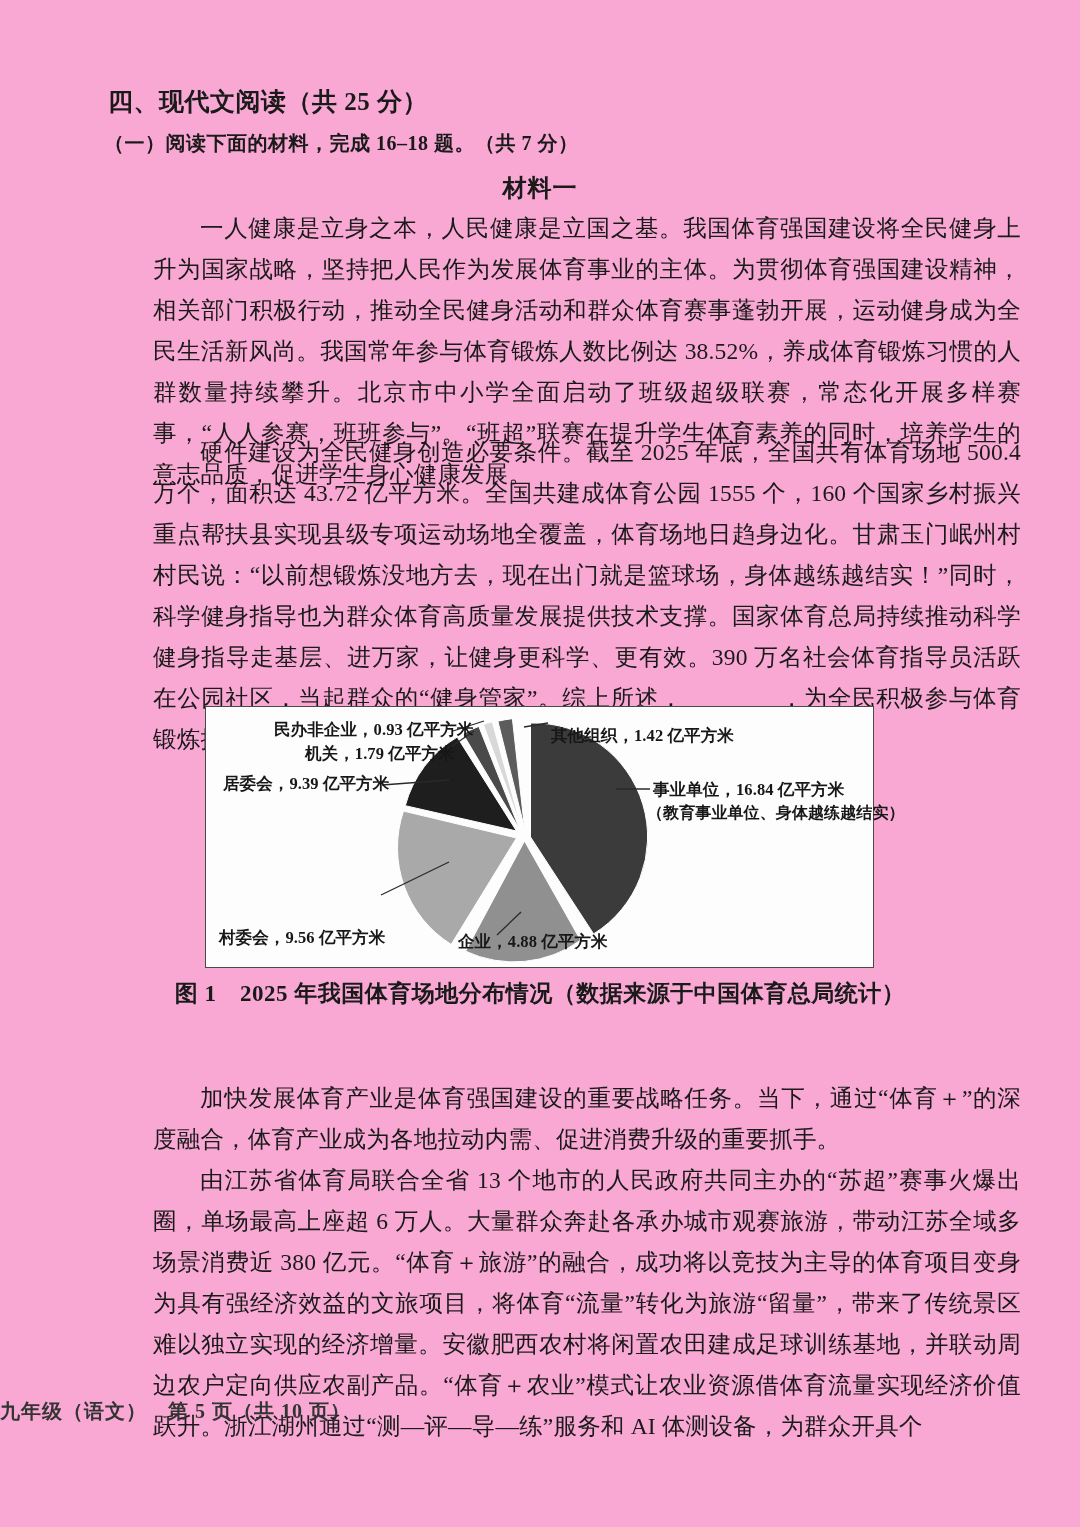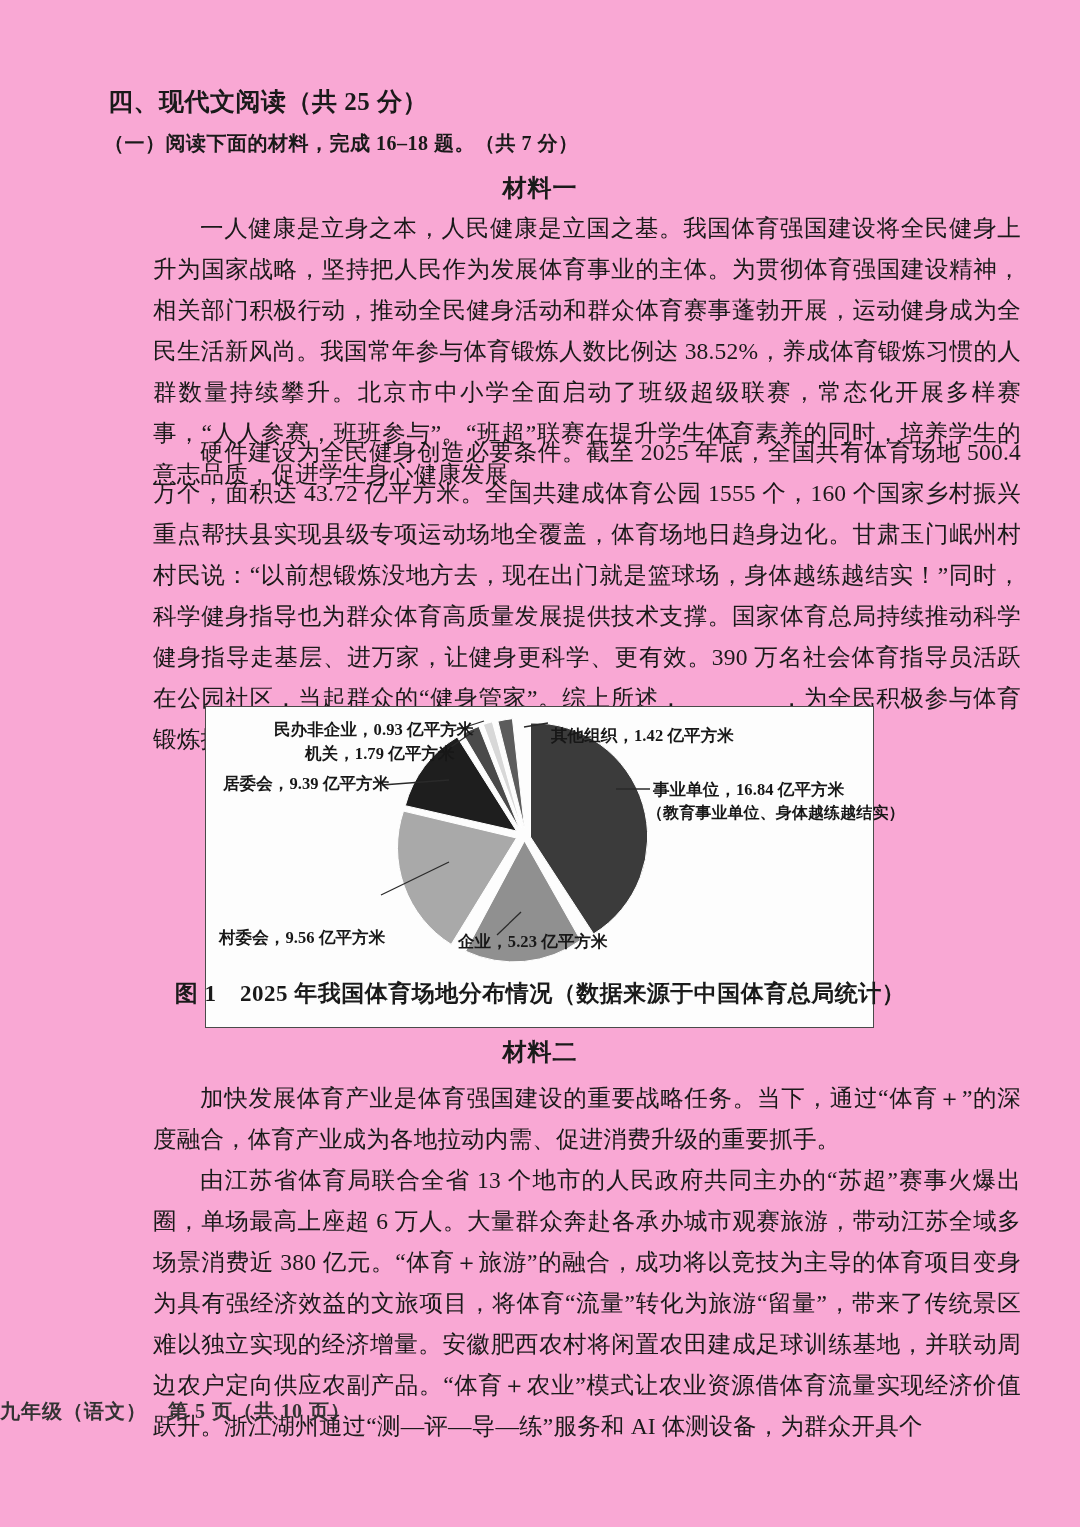--- a/index.html
+++ b/index.html
@@ -80,21 +80,21 @@
     border-bottom: 1.6px solid #1a1a1a;
     vertical-align: -2px;
   }
 
   
   #figure-box {
     position: absolute;
     left: 205px;
     top: 706px;
     width: 669px;
-    height: 322px;
+    height: 262px;
     border: 1.5px solid #4a4a4a;
     background: #fdfdfd;
     box-sizing: border-box;
   }
 
   #figure-caption {
     position: absolute;
     top: 978px;
     width: 1080px;
     text-align: center;
@@ -175,28 +175,27 @@
         <path d="M 291 228 L 315 205"></path>
         <path d="M 318 20 L 342 16"></path>
         <path d="M 410 82 L 444 82"></path>
       </g>
     </svg>
 
     <div class="lbl" style="left:68px; top:12px;">民办非企业，0.93 亿平方米</div>
     <div class="lbl" style="left:99px; top:36px;">机关，1.79 亿平方米</div>
     <div class="lbl" style="left:17px; top:66px;">居委会，9.39 亿平方米</div>
     <div class="lbl" style="left:13px; top:177px;margin-top:43px;">村委会，9.56 亿平方米</div>
-    <div class="lbl" style="left:252px; top:224px;">企业，5.23 亿平方米</div>
+    <div class="lbl" style="left:252px; top:224px;">企业，4.88 亿平方米</div>
     <div class="lbl" style="left:345px; top:18px;">其他组织，1.42 亿平方米</div>
     <div class="lbl" style="left:447px; top:72px;">事业单位，16.84 亿平方米</div>
     <div class="lbl sub" style="left:441px; top:96px;">（教育事业单位、身体越练越结实）</div>
   </div>
 
   <div id="figure-caption">图 1　2025 年我国体育场地分布情况（数据来源于中国体育总局统计）</div>
 
-  <div class="material-head" id="mat2-head">材料二</div>
 
   <div class="para" id="p3">加快发展体育产业是体育强国建设的重要战略任务。当下，通过“体育＋”的深度融合，体育产业成为各地拉动内需、促进消费升级的重要抓手。</div>
   <div class="para" id="p4">由江苏省体育局联合全省 13 个地市的人民政府共同主办的“苏超”赛事火爆出圈，单场最高上座超 6 万人。大量群众奔赴各承办城市观赛旅游，带动江苏全域多场景消费近 380 亿元。“体育＋旅游”的融合，成功将以竞技为主导的体育项目变身为具有强经济效益的文旅项目，将体育“流量”转化为旅游“留量”，带来了传统景区难以独立实现的经济增量。安徽肥西农村将闲置农田建成足球训练基地，并联动周边农户定向供应农副产品。“体育＋农业”模式让农业资源借体育流量实现经济价值跃升。浙江湖州通过“测—评—导—练”服务和 AI 体测设备，为群众开具个</div>
 
   <div id="footer">九年级（语文）　第 5 页（共 10 页）</div>
 
 </div>
 
 </body></html>

